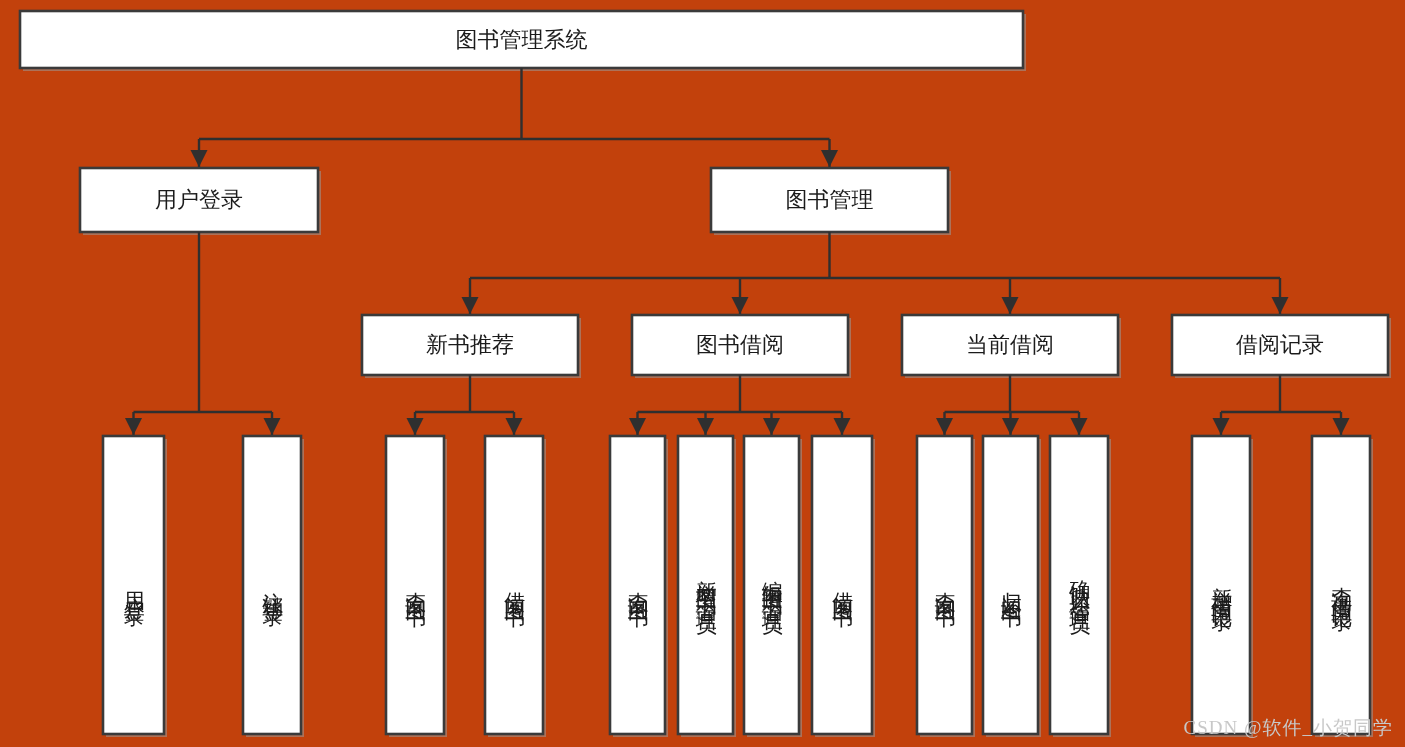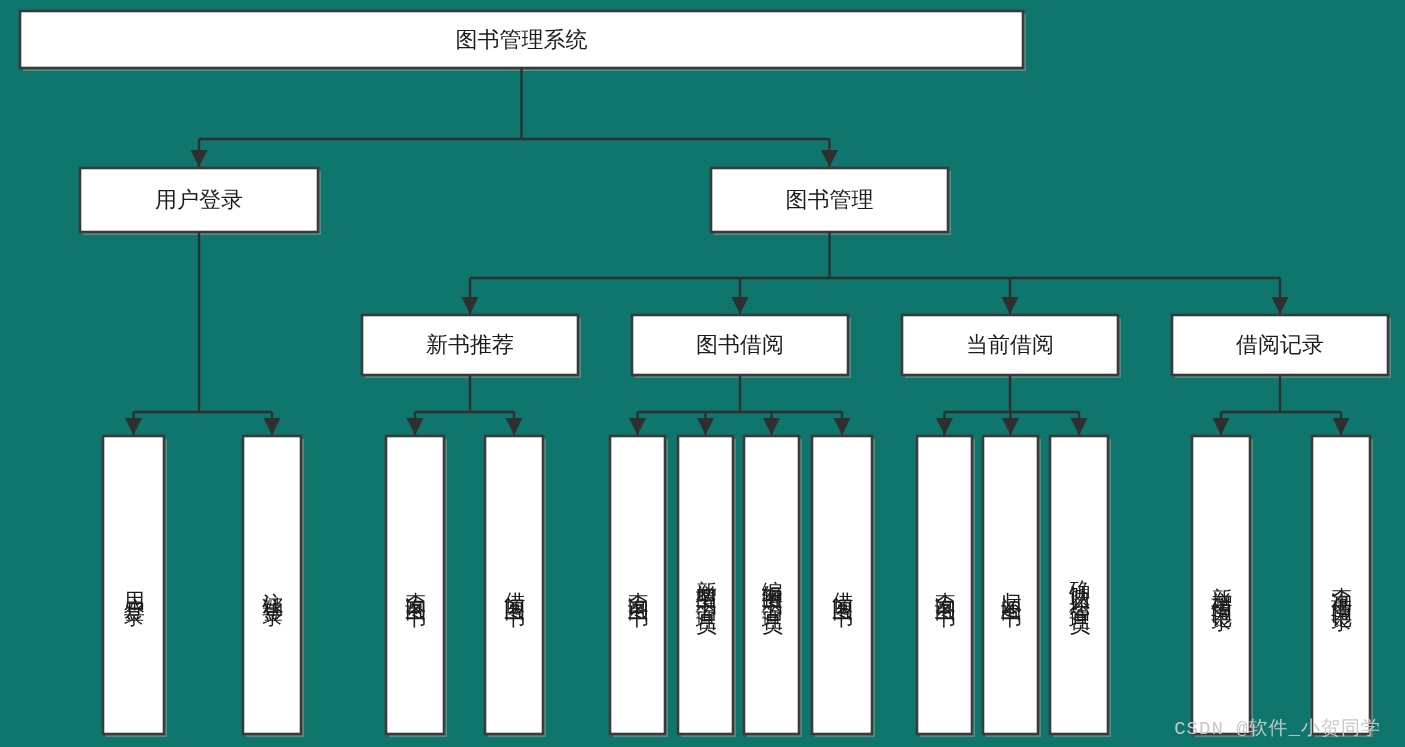--- a/index.html
+++ b/index.html
@@ -11,21 +11,21 @@
   body {
     width: 1405px;
     height: 747px;
     overflow: hidden;
     font-family: "DejaVu Sans", "Liberation Sans", sans-serif;
   }
   #diagram-root {
     position: relative;
     width: 1405px;
     height: 747px;
-    background: #0f766e;
+    background: #c2410c;
   }
   svg.diagram-canvas {
     position: absolute;
     left: 0;
     top: 0;
     width: 1405px;
     height: 747px;
     display: block;
   }
   .node-box {
@@ -66,23 +66,23 @@
     font-family: "DejaVu Sans", "Liberation Sans", sans-serif;
     font-size: 21px;
     line-height: 1.32;
     letter-spacing: 5px;
     color: #1b1b1b;
     white-space: nowrap;
     text-align: center;
   }
   .watermark {
     position: absolute;
-    right: 24px;
+    right: 12px;
     bottom: 6px;
-    font-family: Liberation Mono, monospace;
+    font-family: Liberation Serif, serif;
     font-size: 19px;
     color: #c8c8c8;
     letter-spacing: 1px;
     white-space: nowrap;
     user-select: none;
   }
 </style>
 </head>
 <body>
 

